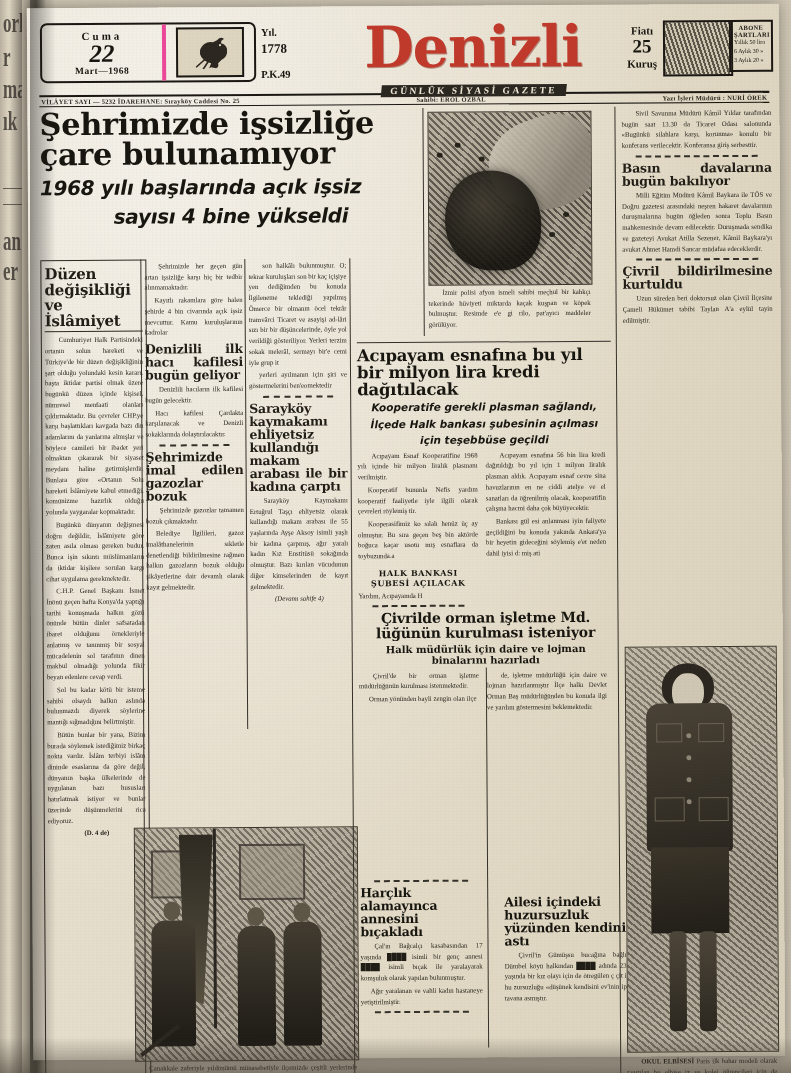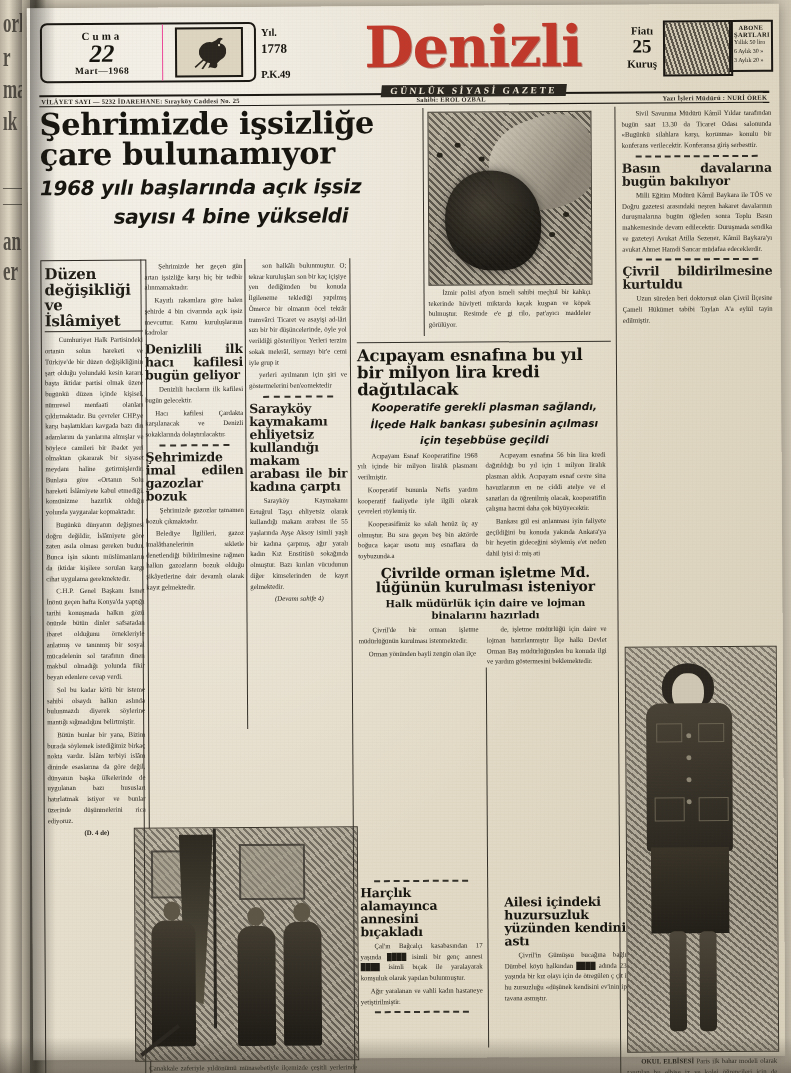--- a/index.html
+++ b/index.html
@@ -35,21 +35,21 @@
        repeating-linear-gradient(90deg, rgba(120,105,80,.08) 0 1px, rgba(0,0,0,0) 1px 4px);}
 
   
   .sheet{position:absolute;left:38px;top:14px;width:738px;height:1040px;
      transform:rotate(-0.35deg);color:#17150f;}
 
   
   .masthead{position:relative;height:78px;}
   .datebox{position:absolute;left:5px;top:7px;width:212px;height:56px;
      border:2px solid #1a1713;border-radius:7px;display:flex;}
-  .datebox .dcell{flex:0 0 120px;border-right:1px solid #ec4899;
+  .datebox .dcell{flex:0 0 120px;border-right:4px solid #ec4899;
      display:flex;flex-direction:column;align-items:center;justify-content:center;}
   .dcell .dow{font-size:11px;letter-spacing:3px;font-weight:bold;}
   .dcell .dnum{font-size:25px;font-weight:bold;font-style:italic;line-height:.95;}
   .dcell .dmon{font-size:9.5px;font-weight:bold;letter-spacing:.5px;}
   .datebox .rcell{flex:1;display:flex;align-items:center;justify-content:center;}
   .rooster{width:64px;height:46px;border:2px solid #1a1713;
      background:#ded5c1;display:flex;align-items:center;justify-content:center;}
   .issue{position:absolute;left:226px;top:10px;width:56px;text-align:left;}
   .issue div{font-size:10.5px;font-weight:bold;line-height:1.45;}
   .issue .big{font-size:13px;}
@@ -292,20 +292,27 @@
             <p class="lede">Acıpayam Esnaf Kooperatifine 1968 yılı içinde bir milyon liralık plasmanı verilmiştir.</p>
             <p>Kooperatif bununla Nefis yardım kooperatif faaliyetle iyle ilgili olarak çevreleri röylemiş tir.</p>
             <p>Kooperasifimiz ko sılalı henüz üç ay olmuştur. Bu sıra geçen beş bin aktörde boğuca kaçar usotu mış esnaflara da toybuzunda.a</p>
           </div>
           <div class="col" style="position:relative;left:0;top:0;width:120px;">
             <p class="lede">Acıpayam esnafına 56 bin lira kredi dağıtıldığı bu yıl için 1 milyon liralık plasman aldık. Acıpayam esnaf cevre sina havuzlarının en ne ciddi atelye ve el sanatları da öğrenilmiş olacak, kooperatifin çalışma hacmi daha çok büyüyecektir.</p>
             <p>Bankası gül esi anlanması iyin faliyete geçildiğini bu konuda yakında Ankara'ya bir heyetin gideceğini söylemiş e'et neden dahil iyisi d: miş ati</p>
           </div>
         </div>
 
+        <div style="width:120px;">
+          <div class="kicker">HALK BANKASI ŞUBESİ AÇILACAK</div>
+          <div class="col" style="position:relative;left:0;top:0;width:120px;">
+            <p style="text-indent:0">Yardım, Acıpayamda H</p>
+          </div>
+          <div class="dash"></div>
+        </div>
 
         <div class="colhead ch-lg" style="text-align:center;margin-top:2px">Çivrilde orman işletme Md. lüğünün kurulması isteniyor</div>
         <div class="sub-bold">Halk müdürlük için daire ve lojman binalarını hazırladı</div>
         <div style="display:flex;gap:8px;">
           <div class="col" style="position:relative;left:0;top:0;width:120px;">
             <p class="lede">Çivril'de bir orman işletme müdürlüğünün kurulması istenmektedir.</p>
             <p>Orman yönünden bayli zengin olan ilçe</p>
           </div>
           <div class="col" style="position:relative;left:0;top:0;width:120px;">
             <p class="lede">de, işletme müdürlüğü için daire ve lojman hazırlanmıştır İlçe halkı Devlet Orman Baş müdürlüğünden bu konuda ilgi ve yardım göstermesini beklemektedir.</p>

